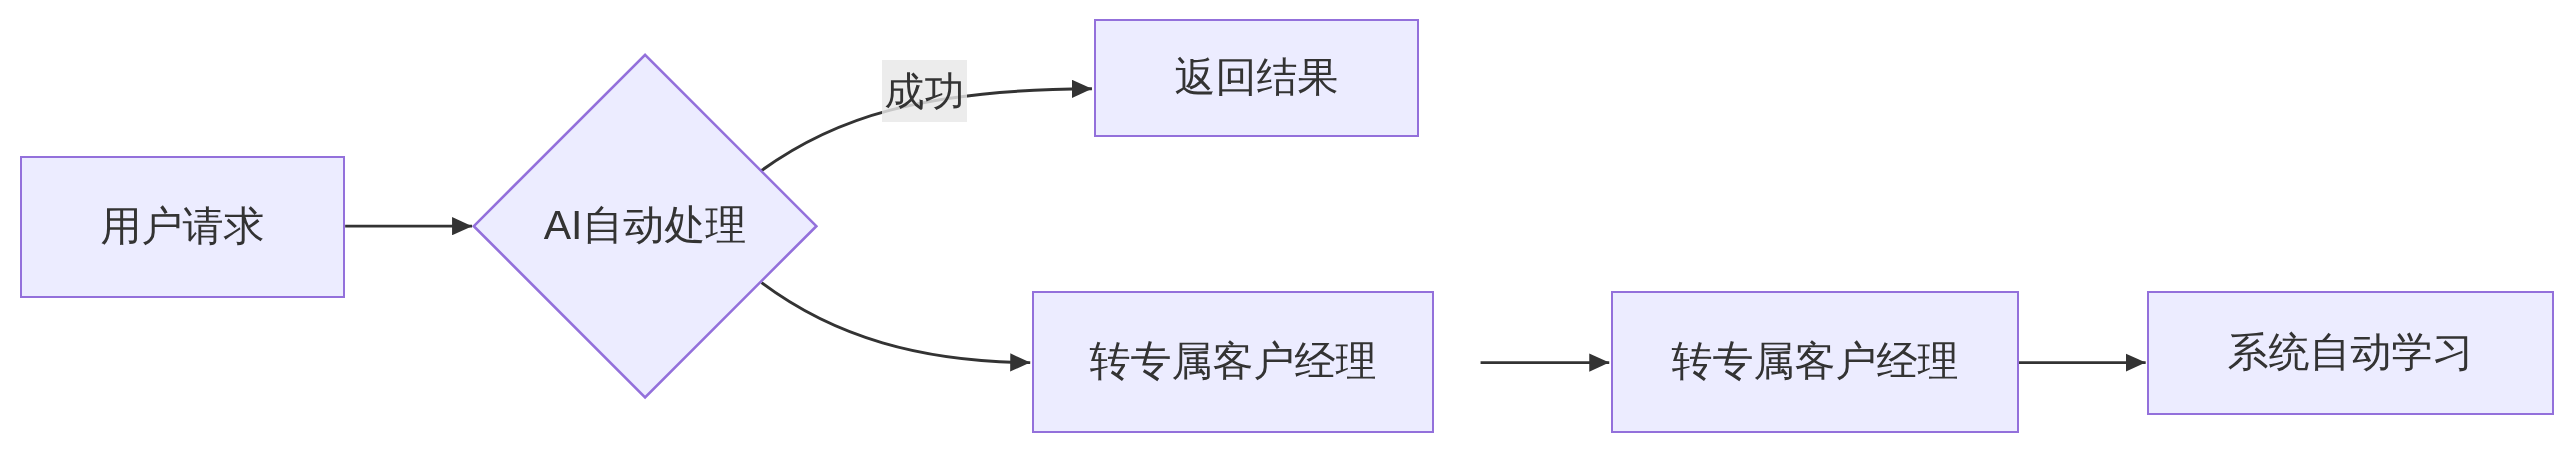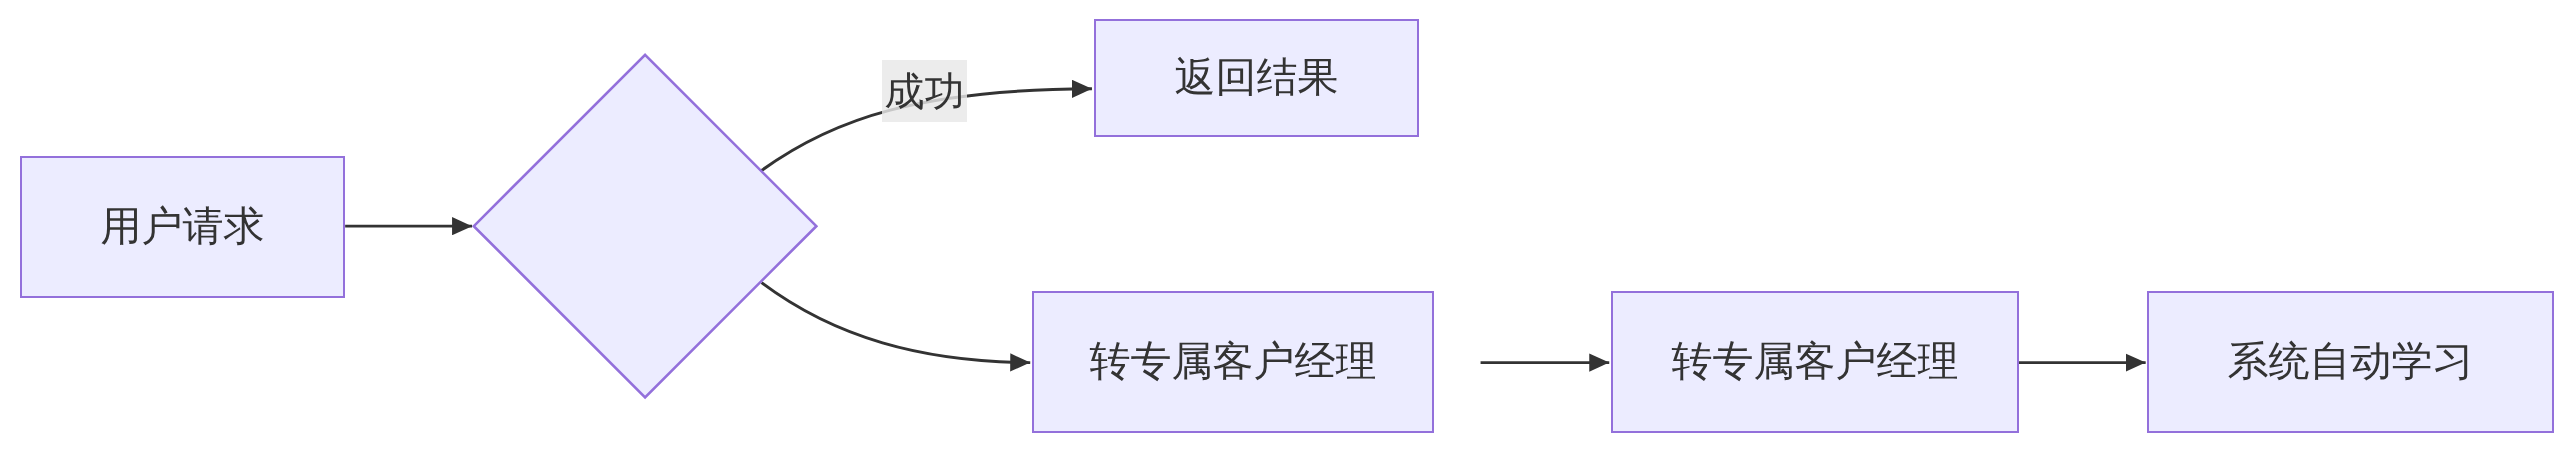--- a/index.html
+++ b/index.html
@@ -86,34 +86,37 @@
 
     <path class="edge-path" d="M2322,417 L2468,417" marker-end="url(#arrow)"></path>
 
     <polygon class="diamond-shape" points="742,63 939,260 742,457 545,260"></polygon>
   </svg>
 
   <div class="node rect" style="left:20px; top:156px; width:325px; height:142px;">
     <span>用户请求</span>
   </div>
 
+  <div class="node diamond-label" style="left:471px; top:203px; width:348px; height:45px;">
+    <span>AI自动处理</span>
+  </div>
 
   <div class="node rect" style="left:1094px; top:19px; width:325px; height:118px;">
     <span>返回结果</span>
   </div>
 
   <div class="node rect" style="left:1032px; top:291px; width:402px; height:142px;justify-content:center;">
     <span>转专属客户经理</span>
   </div>
 
   <div class="node rect" style="left:1611px; top:291px; width:408px; height:142px;">
     <span>转专属客户经理</span>
   </div>
 
-  <div class="node rect" style="left:2147px; top:291px; width:407px; height:142px;">
+  <div class="node rect" style="left:2147px; top:291px; width:407px; height:124px;">
     <span>系统自动学习</span>
   </div>
 
   <div class="edge-label" style="left:882px; top:60px; width:85px; height:62px;">
     <span>成功</span>
   </div>
 
 
 </div>
 

